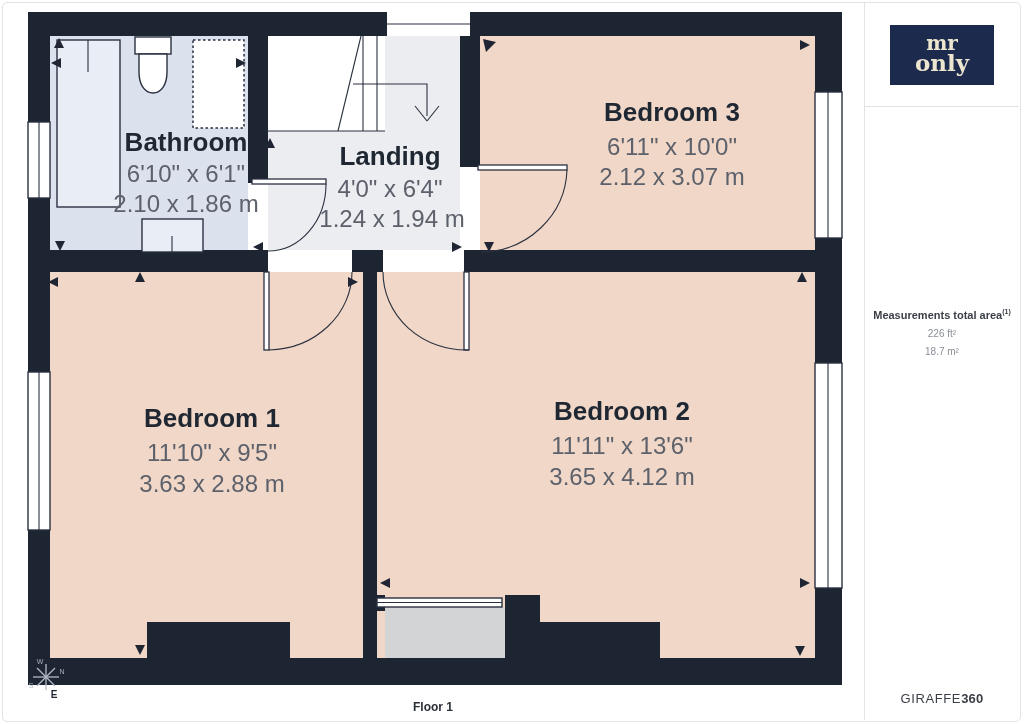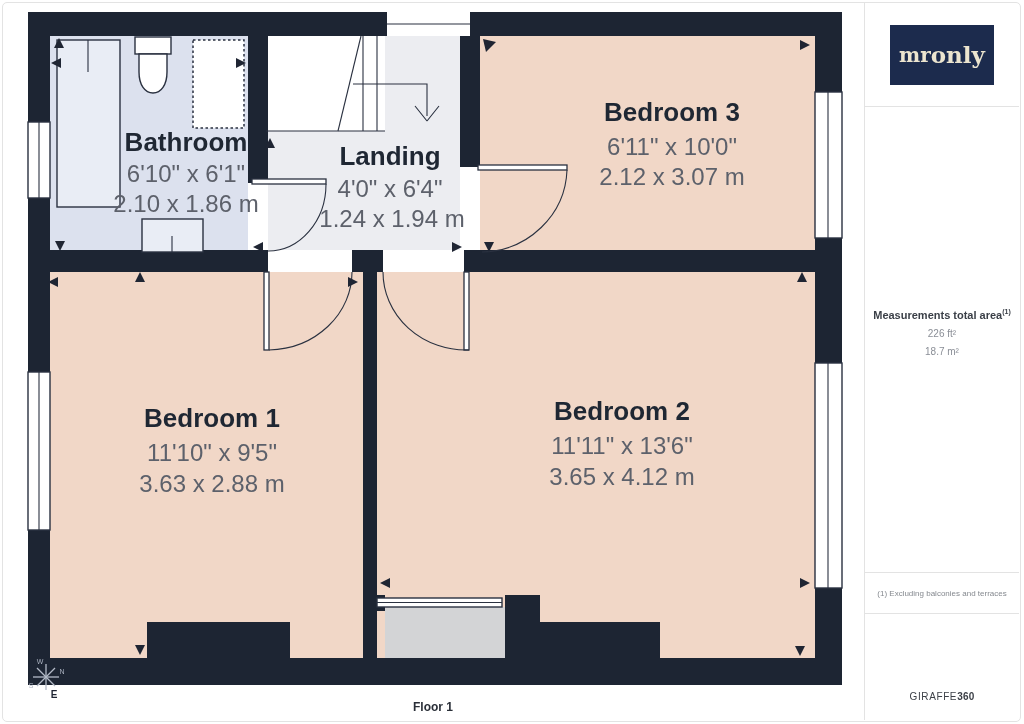--- a/index.html
+++ b/index.html
@@ -29,36 +29,36 @@
                fill:#2a2f38;text-anchor:middle;}
   .compass-ln{stroke:#b3bac7;stroke-width:1.3;}
   .compass-letter{font-size:7px;fill:#aab1bf;text-anchor:middle;font-family:"Liberation Sans",sans-serif;}
   .compass-e{font-size:10px;font-weight:bold;fill:#1f2533;text-anchor:middle;font-family:"Liberation Sans",sans-serif;}
 
   
   .sidebar{position:absolute;left:865px;top:3px;width:154px;height:717px;}
   .logo-section{position:absolute;left:0;top:0;width:154px;height:103px;
                 border-bottom:1px solid #e3e3e3;display:flex;align-items:center;justify-content:center;}
   .logo-box{width:104px;height:60px;background:#1c2b4d;color:#ece5cf;
-            display:flex;flex-direction:row;align-items:center;justify-content:center;
+            display:flex;flex-direction:column;align-items:center;justify-content:center;
             font-family:"DejaVu Serif","Liberation Serif",serif;font-weight:bold;}
   .logo-line1{font-size:20px;line-height:0.8;}
   .logo-line2{font-size:23px;line-height:1.0;}
   .area-block{position:absolute;left:0;top:305px;width:154px;text-align:center;}
   .area-title{font-size:11px;font-weight:bold;color:#3a3f47;}
   .area-title sup{font-size:7px;}
   .area-val{font-size:10px;color:#8a8e96;margin-top:7px;}
   .footnote-section{position:absolute;left:0;top:569px;width:154px;height:40px;
                     border-top:1px solid #e3e3e3;border-bottom:1px solid #e3e3e3;
                     display:flex;align-items:center;justify-content:center;}
   .footnote-text{font-size:8px;color:#85898f;text-align:center;padding:0 4px;}
   .disclaimer{position:absolute;left:0;top:622px;width:154px;}
   .disclaimer-text{font-size:8.5px;line-height:1.45;color:#85898f;text-align:center;padding:0 13px;}
   .brand{position:absolute;left:0;top:688px;width:154px;text-align:center;
-         font-size:10px;color:#3b3f46;letter-spacing:0.6px;}
+         font-size:13px;color:#3b3f46;letter-spacing:0.6px;}
   .brand b{letter-spacing:0.2px;}
 </style>
 </head>
 <body>
 
 <div class="stage">
   <div class="canvas-border"></div>
   <div class="divider-v"></div>
 
   <svg class="plan-svg" width="862" height="724" viewBox="0 0 862 724">
@@ -232,20 +232,17 @@
         <div class="logo-line2">only</div>
       </div>
     </div>
 
     <div class="area-block">
       <div class="area-title"><span>Measurements total area</span><sup>(1)</sup></div>
       <div class="area-val">226 ft²</div>
       <div class="area-val">18.7 m²</div>
     </div>
 
-    <div class="footnote-section">
-      <div class="footnote-text">(1) Excluding balconies and terraces</div>
-    </div>
 
 
     <div class="brand"><span>GIRAFFE</span><b>360</b></div>
   </div>
 </div>
 
 </body></html>

